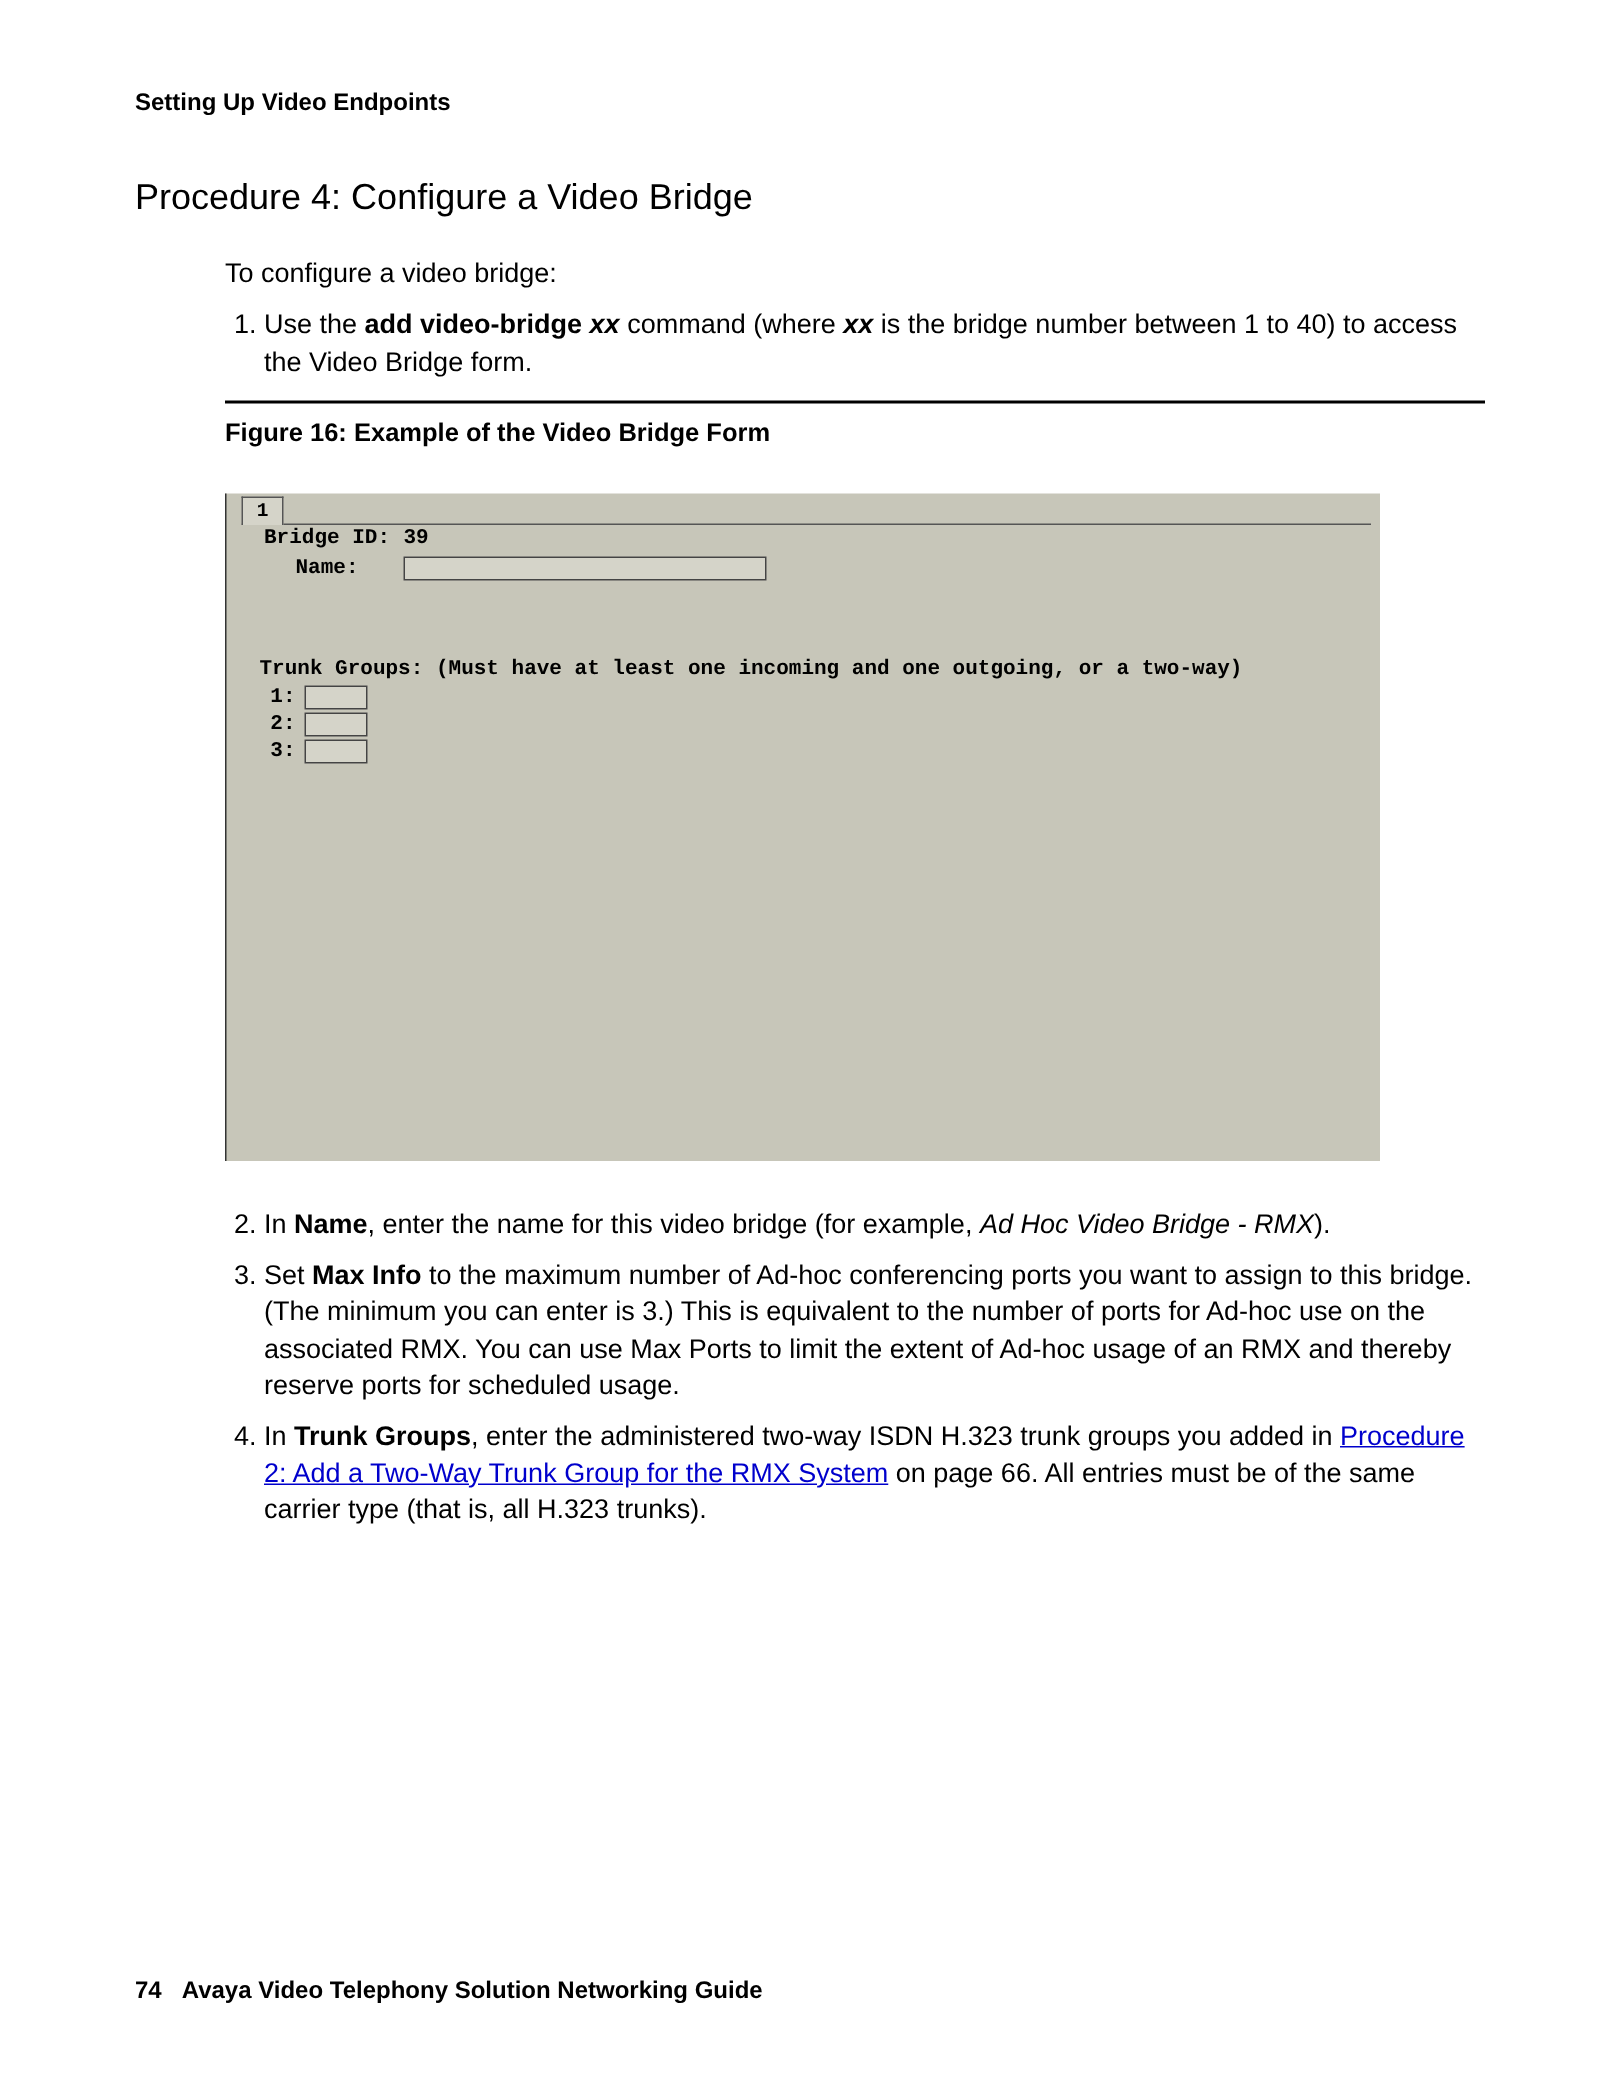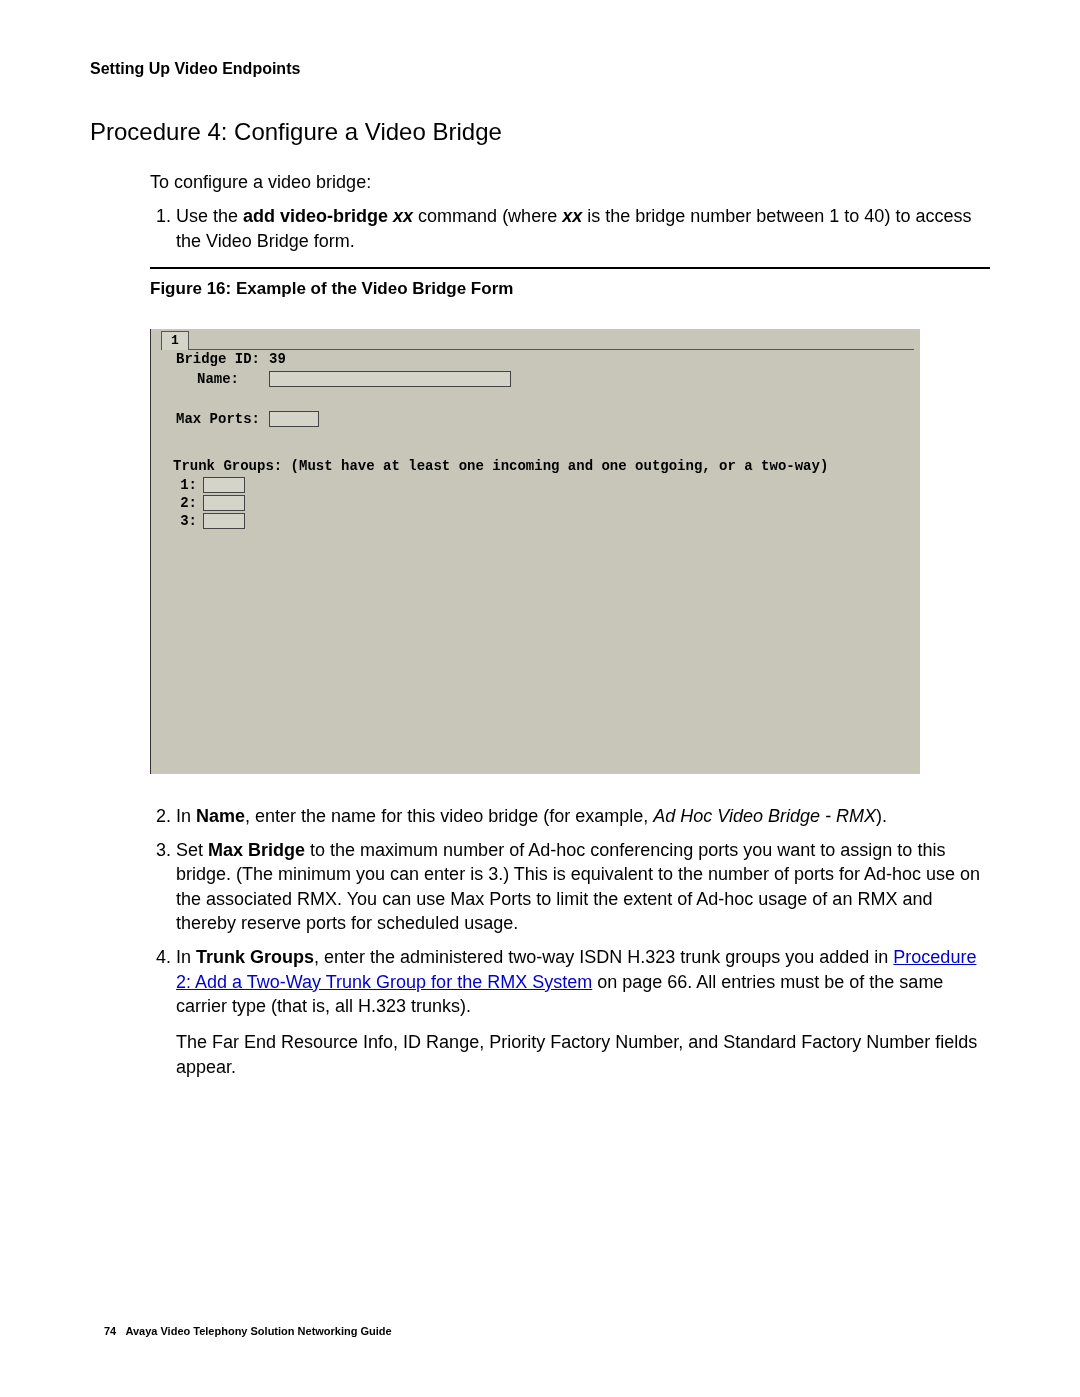--- a/index.html
+++ b/index.html
@@ -133,23 +133,23 @@
     text-align: right;
     padding-right: 6px;
   }
   .link {
     color: #0000cc;
     text-decoration: underline;
   }
   .footer {
     position: absolute;
     bottom: 60px;
-    left: 104px;
-    font-weight: bold;
-    font-size: 11px;
+    left: 90px;
+    font-weight: bold;
+    font-size: 16px;
   }
   .bold { font-weight: bold; }
   .italic { font-style: italic; }
   .bolditalic { font-weight: bold; font-style: italic; }
 </style>
 </head>
 <body>
 
 <div class="running-head">Setting Up Video Endpoints</div>
 
@@ -175,24 +175,20 @@
     <div class="term-body">
       <div class="term-row">
         <span class="term-label">Bridge ID:</span>
         <span class="term-value">39</span>
       </div>
       <div class="term-row">
         <span class="term-label">Name:</span>
         <span class="term-input name"></span>
       </div>
       <div class="term-gap"></div>
-      <div class="term-row">
-        <span class="term-label">Max Ports:</span>
-        <span class="term-input ports"></span>
-      </div>
       <div class="term-gap"></div>
       <div class="term-trunk-head">Trunk Groups: (Must have at least one incoming and one outgoing, or a two-way)</div>
       <div class="term-tg-row">
         <span class="num">1:</span>
         <span class="term-input tg"></span>
       </div>
       <div class="term-tg-row">
         <span class="num">2:</span>
         <span class="term-input tg"></span>
       </div>
@@ -202,23 +198,22 @@
       </div>
     </div>
   </div>
 </div>
 
 <ol class="steps" start="2">
   <li>
     <span>In </span><span class="bold">Name</span><span>, enter the name for this video bridge (for example, </span><span class="italic">Ad Hoc Video Bridge - RMX</span><span>).</span>
   </li>
   <li>
-    <span>Set </span><span class="bold">Max Bridge</span><span> to the maximum number of Ad-hoc conferencing ports you want to assign to this bridge. (The minimum you can enter is 3.) This is equivalent to the number of ports for Ad-hoc use on the associated RMX. You can use Max Ports to limit the extent of Ad-hoc usage of an RMX and thereby reserve ports for scheduled usage.</span>
+    <span>Set </span><span class="bold">Max Info</span><span> to the maximum number of Ad-hoc conferencing ports you want to assign to this bridge. (The minimum you can enter is 3.) This is equivalent to the number of ports for Ad-hoc use on the associated RMX. You can use Max Ports to limit the extent of Ad-hoc usage of an RMX and thereby reserve ports for scheduled usage.</span>
   </li>
   <li>
     <span>In </span><span class="bold">Trunk Groups</span><span>, enter the administered two-way ISDN H.323 trunk groups you added in </span><span class="link"> Procedure 2: Add a Two-Way Trunk Group for the RMX System</span><span> on page 66. All entries must be of the same carrier type (that is, all H.323 trunks).</span>
-    <p>The Far End Resource Info, ID Range, Priority Factory Number, and Standard Factory Number fields appear.</p>
   </li>
 </ol>
 
 <div class="footer">
   <span>74</span>&nbsp;&nbsp;&nbsp;<span>Avaya Video Telephony Solution Networking Guide</span>
 </div>
 
 </body></html>

